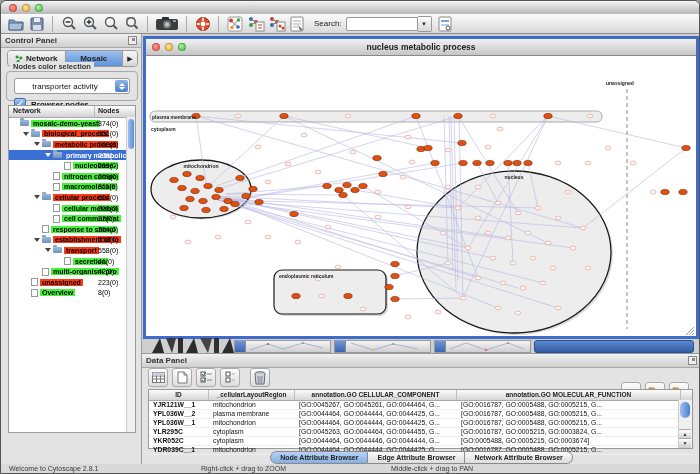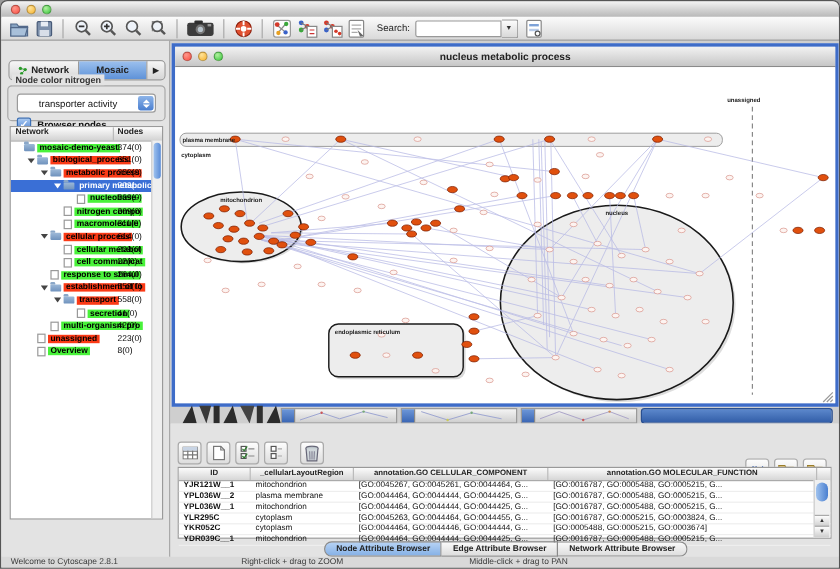--- a/index.html
+++ b/index.html
@@ -276,40 +276,44 @@
       <svg width="15" height="16" viewBox="0 0 15 16">
           <rect x="1" y="1" width="12" height="14" rx="1" fill="#fff" stroke="#888"></rect>
           <rect x="3" y="4" width="8" height="2" fill="#7da2d8"></rect>
           <rect x="3" y="8" width="8" height="2" fill="#b8cbe8"></rect>
           <circle cx="10" cy="12" r="2" fill="none" stroke="#555"></circle>
         </svg>
     </div>
   </div>
 
   <div id="control-panel">
+    <div id="cp-header">
+      <span class="t">Control Panel</span>
+      <span class="float-icon"></span>
+    </div>
     <div id="cp-tabs">
       <div class="cp-tab">
         <svg class="net-glyph" viewBox="0 0 8 8">
             <circle cx="2" cy="2" r="1.4" fill="#2a9a2a"></circle>
             <circle cx="6" cy="3" r="1.4" fill="#2a9a2a"></circle>
             <circle cx="3" cy="6.5" r="1.4" fill="#2a9a2a"></circle>
             <line x1="2" y1="2" x2="6" y2="3" stroke="#2a9a2a" stroke-width=".7"></line>
             <line x1="3" y1="6.5" x2="6" y2="3" stroke="#2a9a2a" stroke-width=".7"></line>
           </svg>
         <span>Network</span>
       </div>
       <div class="cp-tab active">
         <span>Mosaic</span>
       </div>
       <div id="cp-tab-arrow">
         <span>▶</span>
       </div>
     </div>
     <div id="cp-groupbox"></div>
-    <div id="cp-group-title">Node color nitrogen</div>
+    <div id="cp-group-title">Nodes color selection</div>
     <div id="cp-combo">
       <span class="val">transporter activity</span>
       <span class="stepper">
           <span class="stp up"></span>
           <span class="stp down"></span>
         </span>
     </div>
     <div id="cp-check-row">
       <div id="cp-checkbox">✓</div>
       <span id="cp-check-label">Browser nodes</span>
@@ -668,20 +672,24 @@
       <svg class="mini-thumb" viewBox="0 0 80 11">
           <polyline points="2,8 18,2 38,9 60,2 76,8" fill="none" stroke="#a8a2c8" stroke-width=".8"></polyline>
           <circle cx="38" cy="9" r="1" fill="#c55"></circle>
           <circle cx="60" cy="2" r="1" fill="#c85"></circle>
         </svg>
     </div>
     <div id="mini-bar"></div>
   </div>
 
   <div id="data-panel">
+    <div id="dp-header">
+      <span class="t">Data Panel</span>
+      <span class="float-icon"></span>
+    </div>
     <div id="dp-toolbar">
       <div class="dp-btn">
         <svg width="13" height="11" viewBox="0 0 13 11">
             <rect x="0.5" y="0.5" width="12" height="10" fill="#fff" stroke="#777"></rect>
             <line x1="0.5" y1="4" x2="12.5" y2="4" stroke="#777"></line>
             <line x1="0.5" y1="7" x2="12.5" y2="7" stroke="#777"></line>
             <line x1="4.5" y1="0.5" x2="4.5" y2="10.5" stroke="#777"></line>
             <line x1="8.5" y1="0.5" x2="8.5" y2="10.5" stroke="#777"></line>
             <rect x="0.5" y="0.5" width="12" height="3" fill="#c8d4e4"></rect>
           </svg>

